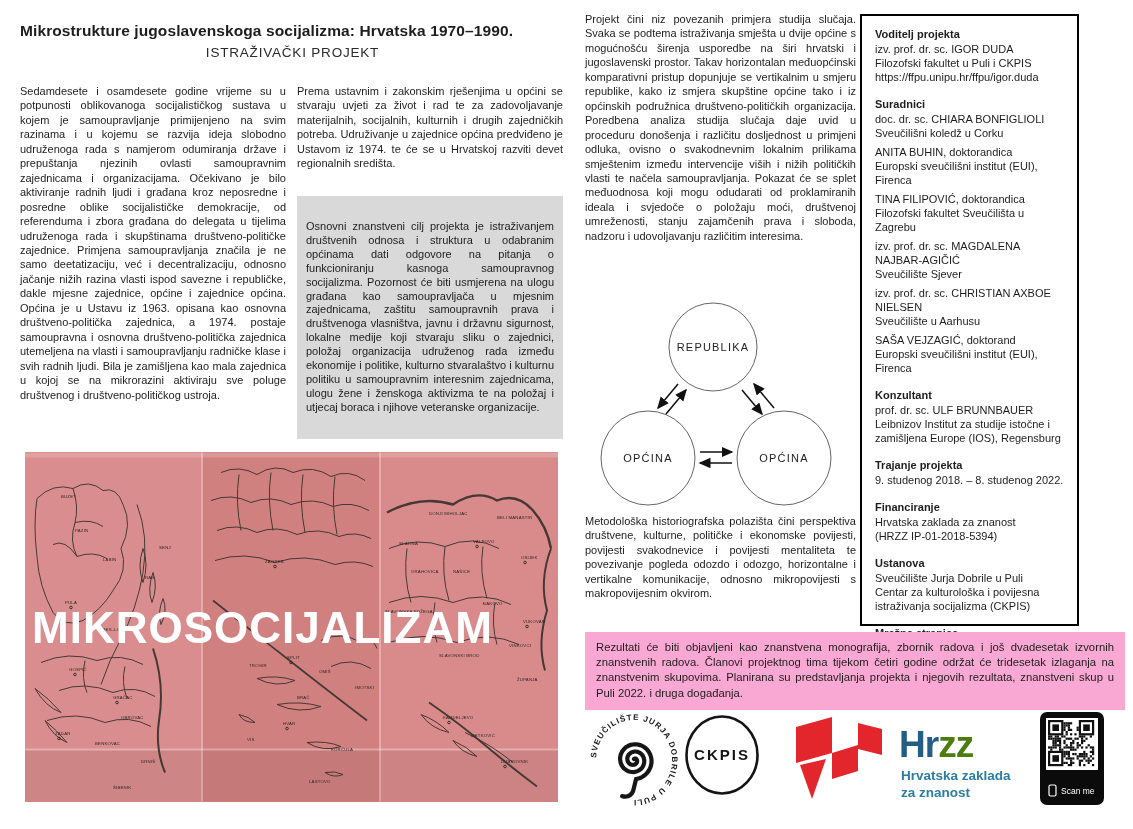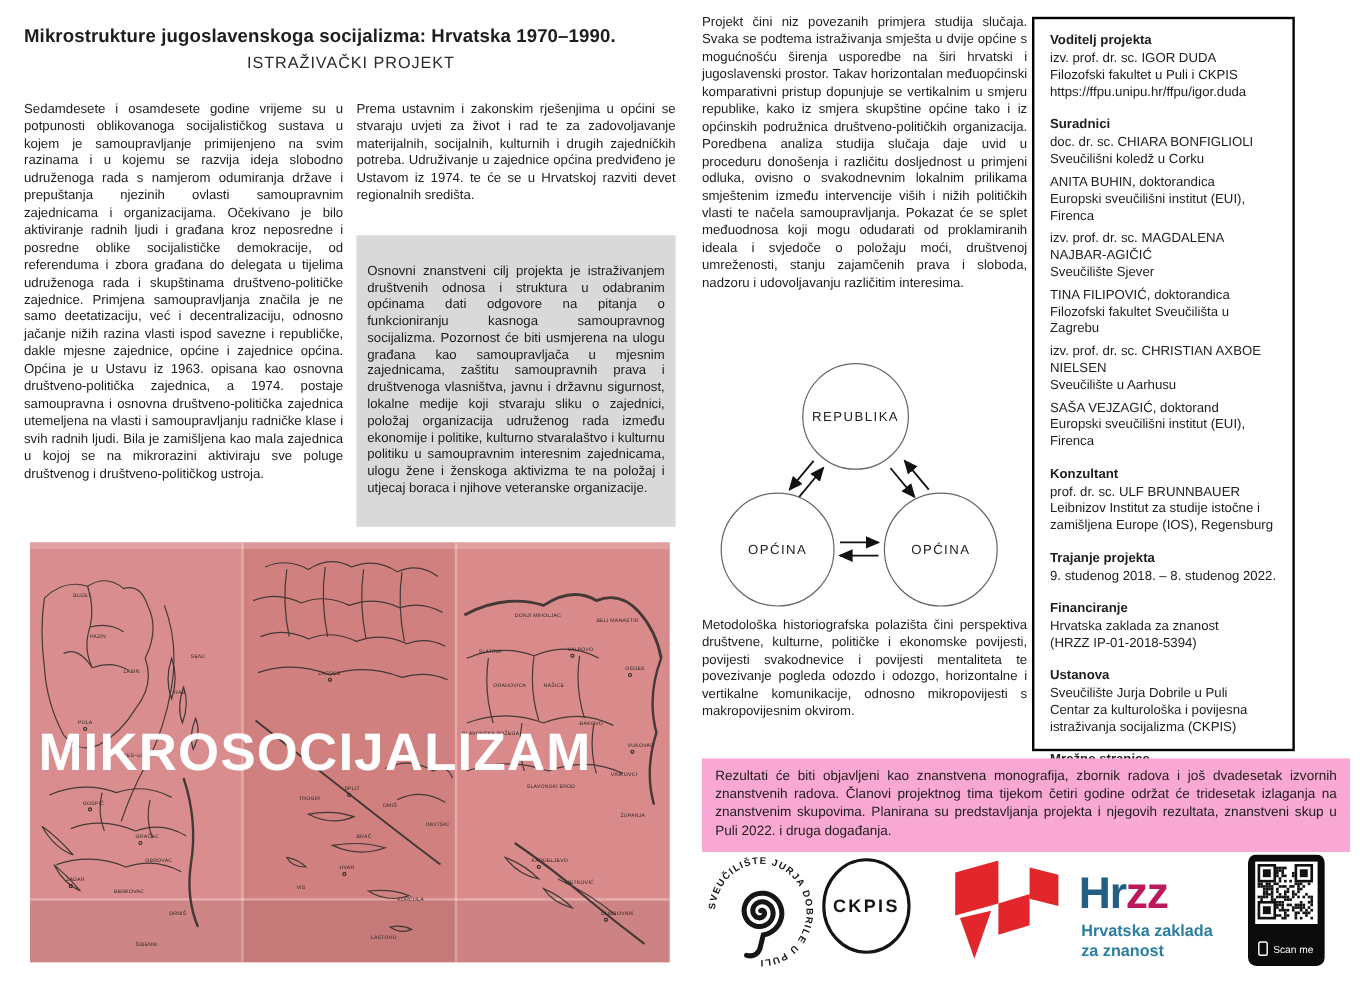--- a/index.html
+++ b/index.html
@@ -15,21 +15,21 @@
   .sb-section{margin-bottom:13px}
   .sb-section:last-child{margin-bottom:0}
   .sb-heading{font-weight:bold;margin-bottom:1px}
   .sb-group{margin-bottom:5px}
   .sb-group:last-child{margin-bottom:0}
   .map{background:#d3807f;overflow:hidden}
   .map-headline{position:absolute;left:7px;top:151px;font-weight:bold;font-size:44px;color:#fff;
                 letter-spacing:1px;white-space:nowrap}
   .map-town{font-size:4.3px;fill:#2b2623;letter-spacing:.2px}
   .hrzz-acronym{font-size:37px;font-weight:bold;letter-spacing:-1px;line-height:1}
-  .hr-dark{color:#235e84}.zz-light{color:#be185d}
+  .hr-dark{color:#235e84}.zz-light{color:#4d7c0f}
   .hrzz-sub{font-size:13.5px;font-weight:bold;color:#2b7da1;line-height:16px}
 </style>
 </head>
 <body>
 
 <div class="page">
 
   <div class="abs" style="left:20px;top:22px;width:545px">
     <div class="title">Mikrostrukture jugoslavenskoga socijalizma: Hrvatska 1970–1990.</div>
     <div class="subtitle">ISTRAŽIVAČKI PROJEKT</div>
@@ -178,26 +178,26 @@
           <div class="sb-heading">Suradnici</div>
           <div class="sb-group">
             <div>doc. dr. sc. CHIARA BONFIGLIOLI</div>
             <div>Sveučilišni koledž u Corku</div>
           </div>
           <div class="sb-group">
             <div>ANITA BUHIN, doktorandica</div>
             <div>Europski sveučilišni institut (EUI), Firenca</div>
           </div>
           <div class="sb-group">
+            <div>TINA FILIPOVIĆ, doktorandica</div>
+            <div>Filozofski fakultet Sveučilišta u Zagrebu</div>
+          </div>
+          <div class="sb-group">
             <div>izv. prof. dr. sc. MAGDALENA NAJBAR-AGIČIĆ</div>
             <div>Sveučilište Sjever</div>
-          </div>
-          <div class="sb-group">
-            <div>TINA FILIPOVIĆ, doktorandica</div>
-            <div>Filozofski fakultet Sveučilišta u Zagrebu</div>
           </div>
           <div class="sb-group">
             <div>izv. prof. dr. sc. CHRISTIAN AXBOE NIELSEN</div>
             <div>Sveučilište u Aarhusu</div>
           </div>
           <div class="sb-group">
             <div>SAŠA VEJZAGIĆ, doktorand</div>
             <div>Europski sveučilišni institut (EUI), Firenca</div>
           </div>
         </div>

